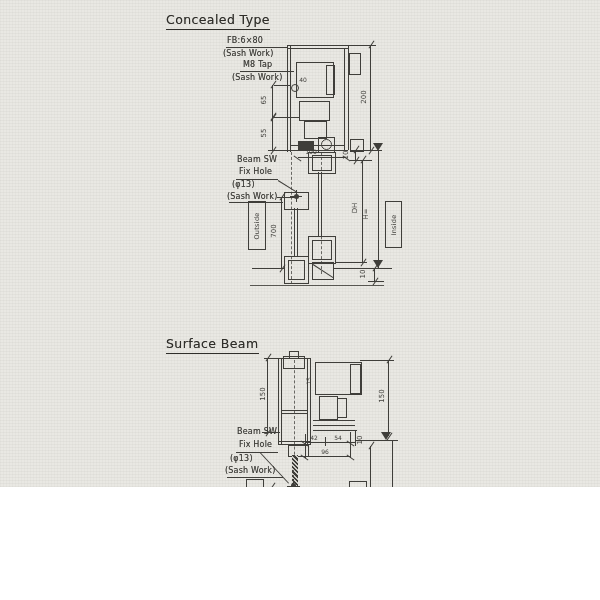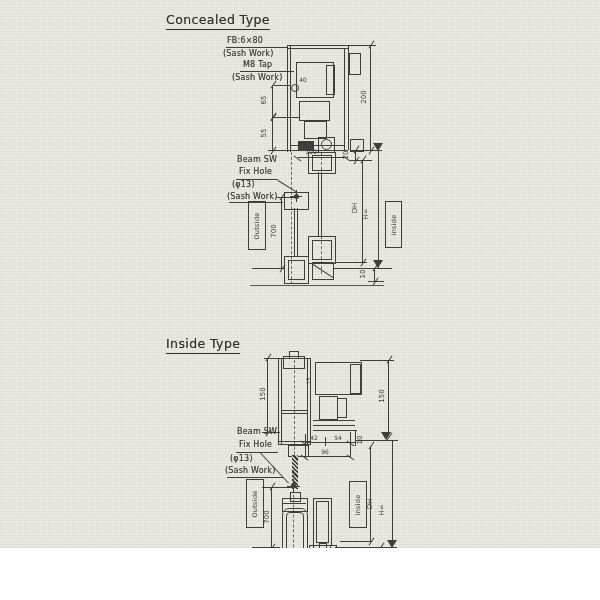--- a/index.html
+++ b/index.html
@@ -1,17 +1,17 @@
 <!DOCTYPE html>
 <html><head>
 <meta charset="utf-8">
 <style>
   :root{ --ink:#3f3e3a; --paper:#e9e8e3; }
   html,body{margin:0;padding:0;}
-  #page{position:relative;width:600px;height:548px;overflow:hidden;
+  #page{position:relative;width:600px;height:487px;overflow:hidden;
     background-color:var(--paper);
     background-image:
       repeating-linear-gradient(0deg, rgba(185,184,178,.14) 0 1px, transparent 1px 3px),
       repeating-linear-gradient(90deg, rgba(185,184,178,.10) 0 1px, transparent 1px 3px);
     font-family:"DejaVu Sans", sans-serif; color:var(--ink);}
   .ln{position:absolute;background:var(--ink);}
   .soft{opacity:.85;}
   .bx{position:absolute;border:1px solid var(--ink);}
   .rd{border-radius:7px;}
   .rds{border-radius:4px;}
@@ -134,21 +134,21 @@
   <div class="ln" style="left:335px;top:262px;width:32px;height:1px;"></div>
   <div class="vt" style="left:349px;top:204px;width:12px;">DH</div>
   <div class="vt" style="left:360px;top:210px;width:12px;">H=</div>
   <div class="ln" style="left:378px;top:150px;width:1px;height:118px;"></div>
   <div class="tri" style="left:373px;top:143px;"></div>
   <div class="tri" style="left:373px;top:260px;"></div>
   <div class="vd" style="left:374px;top:268px;height:13px;"></div>
   <div class="ln" style="left:368px;top:281px;width:16px;height:1px;"></div>
   <div class="vt" style="left:358px;top:270px;width:10px;">10</div>
 
-  <div class="title" style="left:166px;top:336px;">Inside Type</div>
+  <div class="title" style="left:166px;top:336px;">Surface Beam</div>
 
   <div class="bx" style="left:289px;top:351px;width:8px;height:6px;"></div>
   <div class="bx" style="left:283px;top:356px;width:20px;height:11px;"></div>
   <div class="ln" style="left:278px;top:358px;width:33px;height:1px;"></div>
   <div class="ln" style="left:278px;top:358px;width:1px;height:86px;"></div>
   <div class="ln" style="left:281px;top:358px;width:1px;height:86px;"></div>
   <div class="ln" style="left:307px;top:358px;width:1px;height:86px;"></div>
   <div class="ln" style="left:310px;top:358px;width:1px;height:86px;"></div>
   <div class="ln" style="left:281px;top:410px;width:27px;height:1px;"></div>
   <div class="ln" style="left:281px;top:413px;width:27px;height:1px;"></div>

